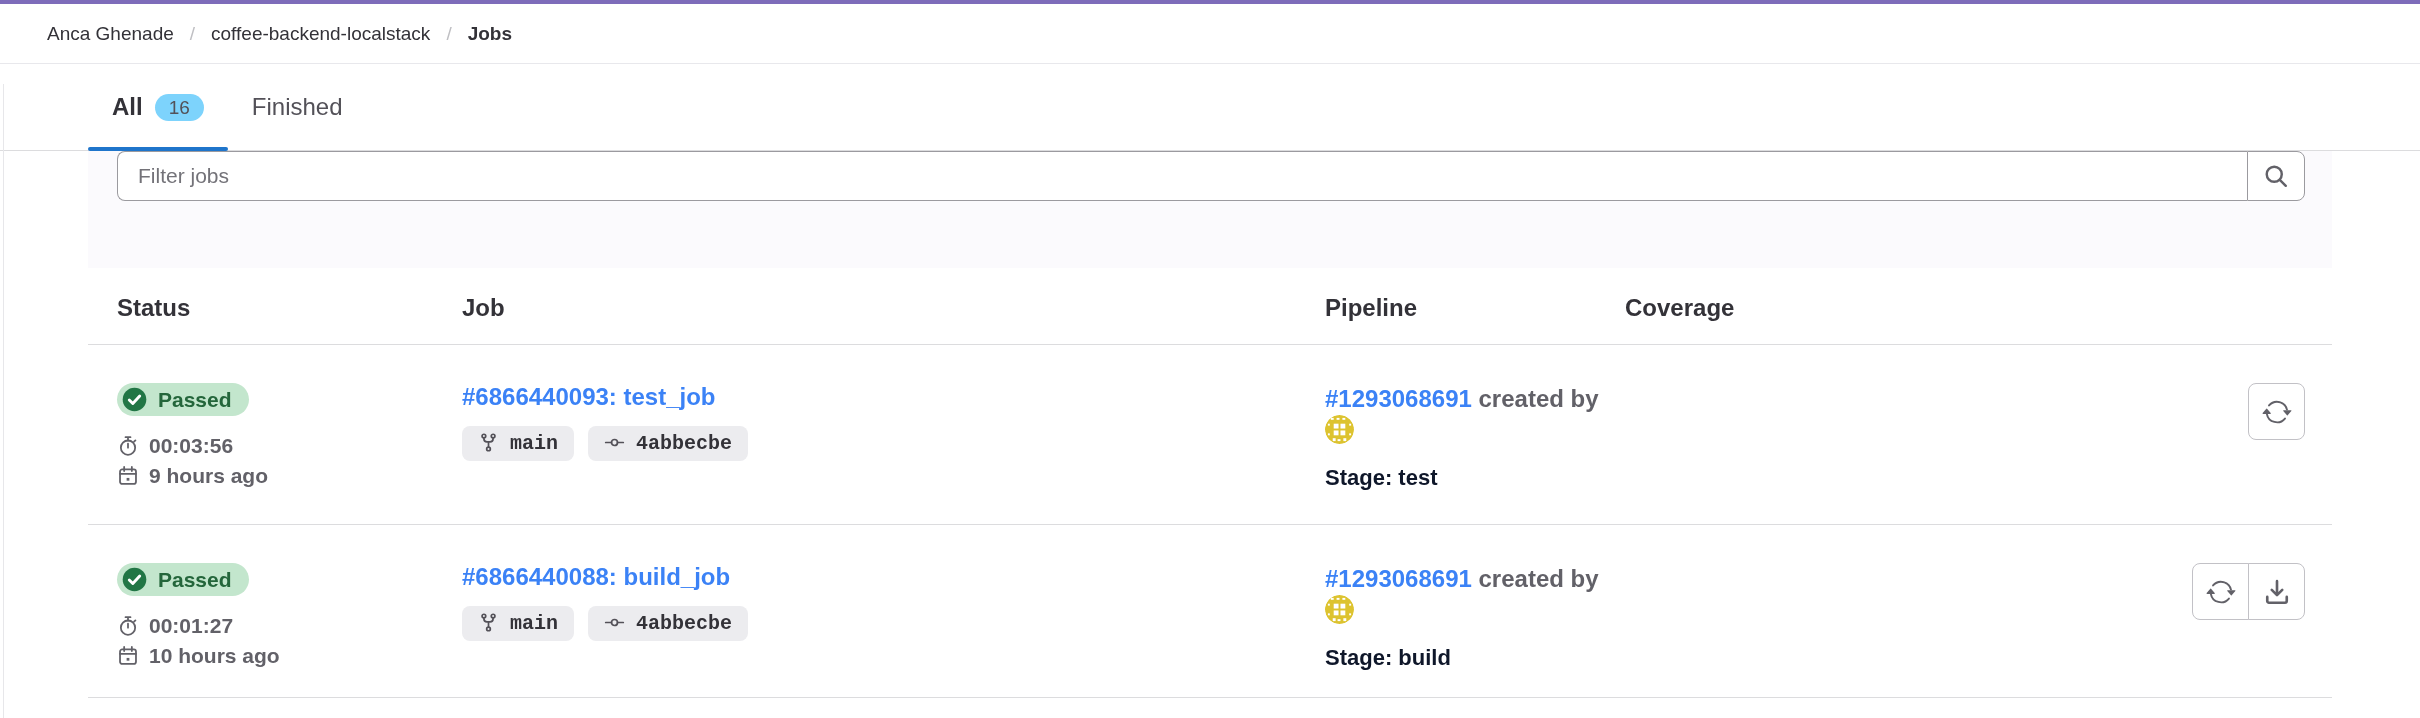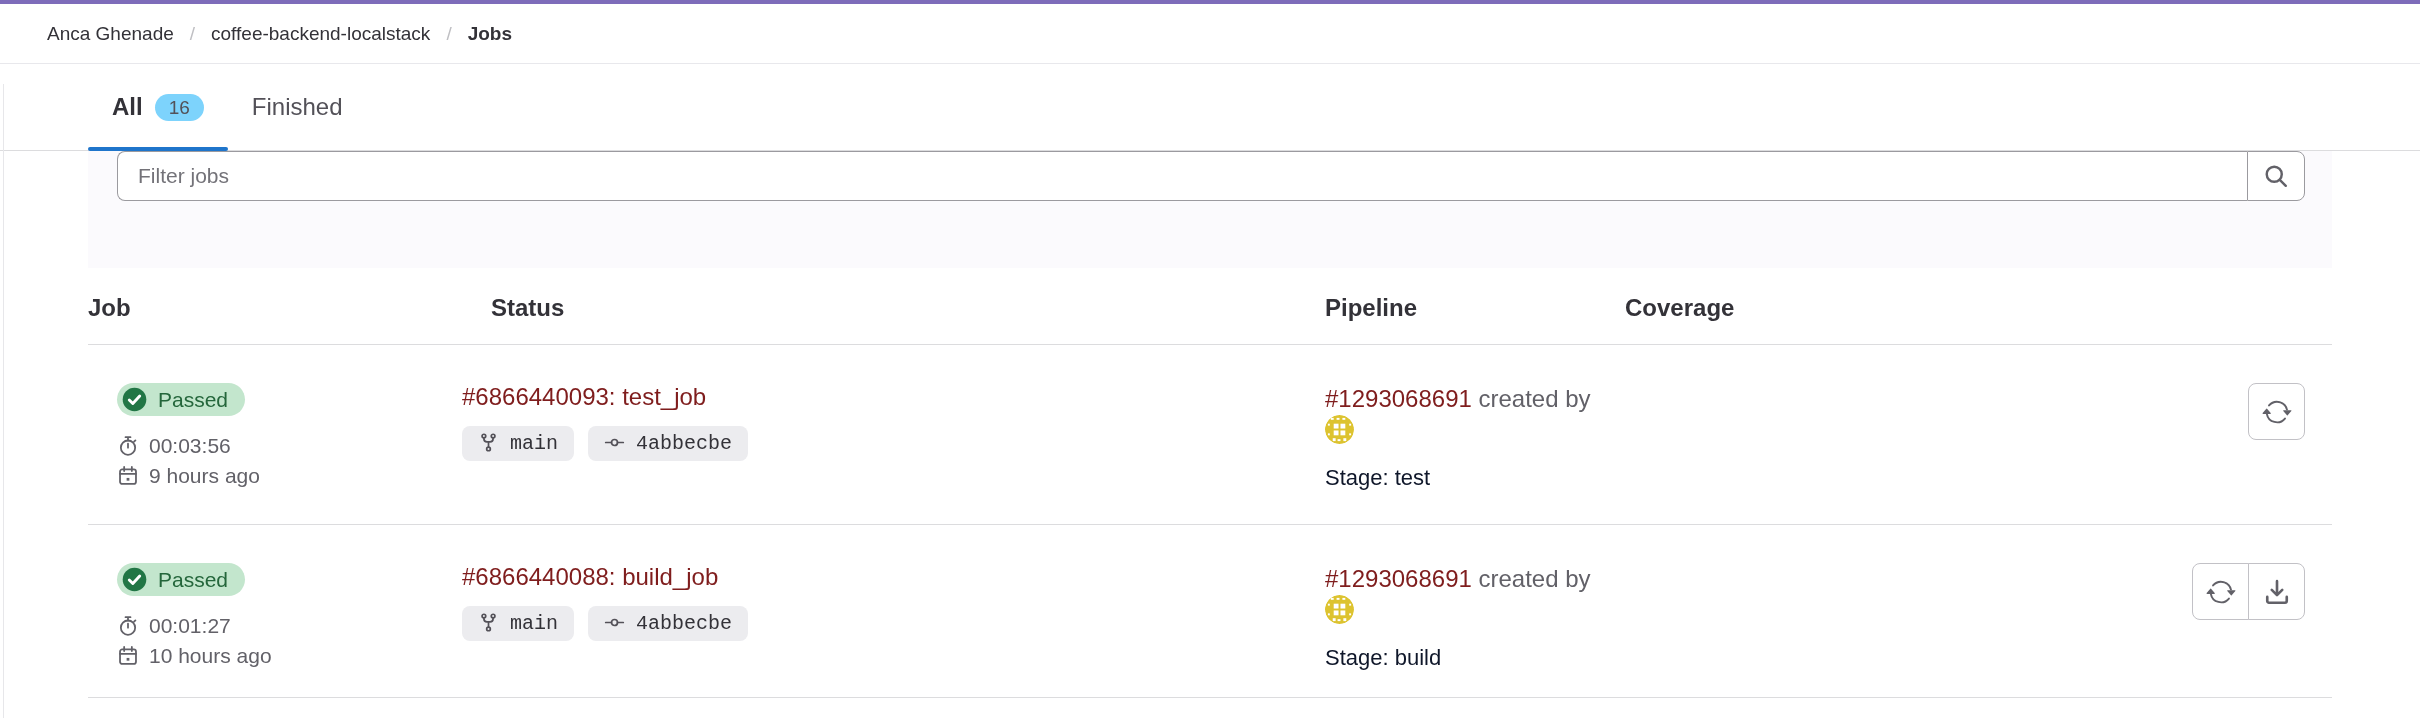--- a/index.html
+++ b/index.html
@@ -39,39 +39,39 @@
     font-family:"Liberation Sans","DejaVu Sans",sans-serif; outline:none; }
   .filter-input::placeholder { color:#737278; }
   .search-btn { width:58px; border:1px solid #9b9a9f; border-radius:0 8px 8px 0;
     background:#fff; color:#626168; display:flex; align-items:center; justify-content:center;
     cursor:pointer; }
   .search-btn svg { width:28px; height:28px; }
 
   
   .t-row { display:grid; grid-template-columns:374px 863px 300px 340px 1fr;
     border-bottom:1px solid #dcdcde; }
-  .cell { min-width:0; }
+  .cell { min-width:0;font-weight:bold; }
   .cell.first { padding-left:29px; }
   .t-head .cell { padding-top:26px; padding-bottom:22px; font-size:24px; font-weight:700;
     color:#333238; }
   .t-body .cell { padding-top:38px; padding-bottom:26px; }
   .t-body.row-0 { min-height:180px; }
   .t-body.row-1 { min-height:166px; }
 
   
   .status-badge { display:inline-flex; align-items:center; gap:10px; background:#c3e6cd;
     color:#24663b; border-radius:999px; padding:3px 17px 3px 4px; font-size:21px; line-height:1.3; }
   .status-badge svg { width:27px; height:27px; display:block; }
   .meta-line { display:flex; align-items:center; gap:10px; color:#626168; font-size:21px;
     line-height:30px; }
   .meta-line.duration { margin-top:14px; }
   .meta-line svg { width:22px; height:22px; flex:none; }
 
   
-  a.job-link, a.pl-link { color:#7f1d1d; text-decoration:none; font-size:24px; }
+  a.job-link, a.pl-link { color:#3b82f6; text-decoration:none; font-size:24px; }
   .tag-row { margin-top:15px; display:flex; gap:14px; }
   .tag { display:inline-flex; align-items:flex-start; gap:11px; background:#ececef; border-radius:8px;
     padding:6px 16px; font-family:"Liberation Mono","DejaVu Sans Mono",monospace; font-size:20px;
     color:#333238; text-decoration:none; }
   .tag svg { width:21px; height:21px; color:#535158; }
 
   
   .pl-line { max-width:300px; font-size:24px; line-height:32px; color:#626168; }
   .avatar { display:inline-block; width:29px; height:29px; border-radius:50%;
     vertical-align:text-bottom; overflow:hidden; }
@@ -180,22 +180,22 @@
       <button class="search-btn">
         <svg viewBox="0 0 16 16">
             <use href="#ic-search"></use>
           </svg>
       </button>
     </div>
   </div>
 
   <div class="jobs-table">
     <div class="t-row t-head">
+      <div class="cell first">Status</div>
       <div class="cell">Job</div>
-      <div class="cell first">Status</div>
       <div class="cell">Pipeline</div>
       <div class="cell">Coverage</div>
       <div class="cell"></div>
     </div>
 
     <div class="t-row t-body row-0">
       <div class="cell first">
         <span class="status-badge">
           <svg viewBox="0 0 16 16">
               <use href="#ic-check-circle"></use>

